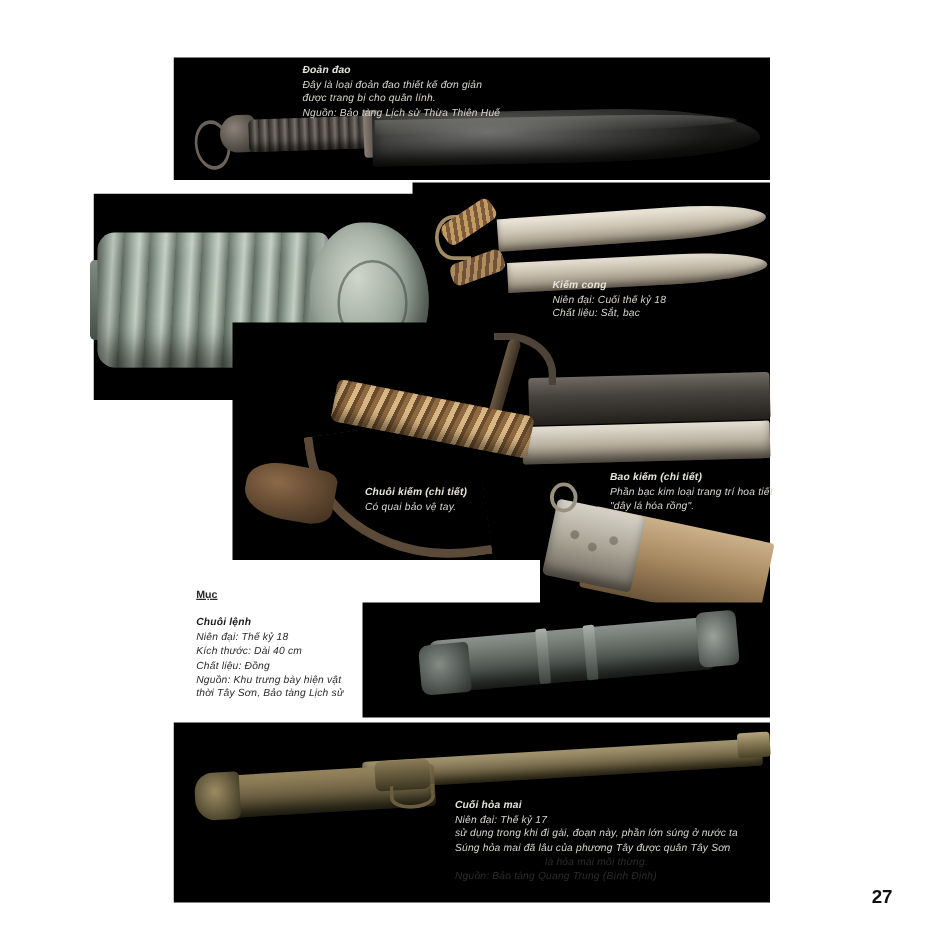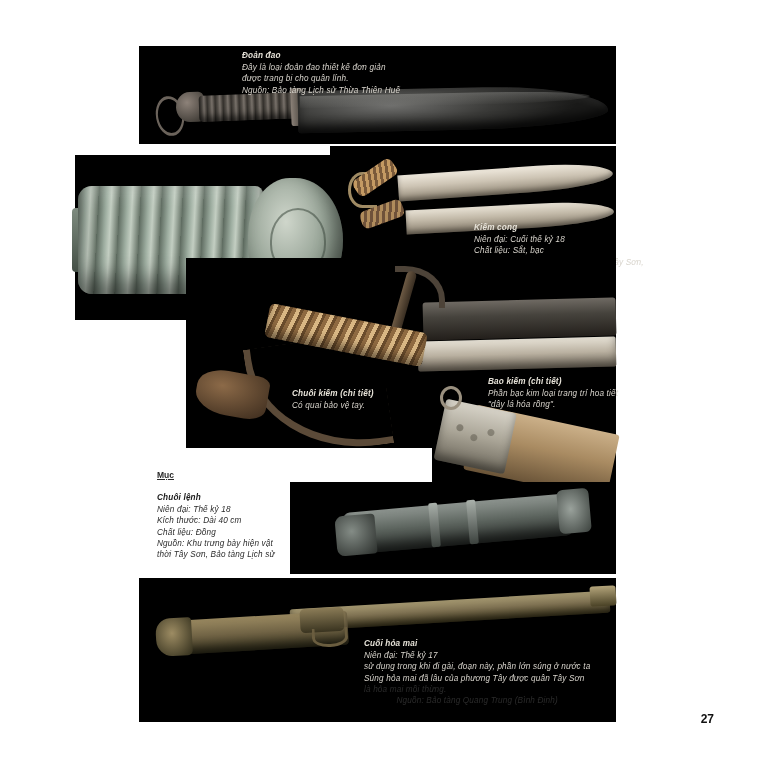--- a/index.html
+++ b/index.html
@@ -44,21 +44,21 @@
     display: block;
     color: #e6e2d8;
     margin-bottom: 1px;
   }
   .caption .ln { display: block; white-space: nowrap; }
 
   .pagenum {
     position: absolute;
     right: 44px;
     bottom: 32px;
-    font-size: 12px;
+    font-size: 15px;
     font-weight: bold;
     color: #111;
     font-family: "Liberation Sans", sans-serif;
   }
 
   .muc {
     position: absolute;
     left: 157px;
     top: 470px;
     font-size: 8.5px;
@@ -424,21 +424,21 @@
   <div class="sabreB"></div>
   <div class="guardA"></div>
   <div class="gripA"></div>
   <div class="gripB"></div>
 
   <div class="plate" id="plate3"></div>
   <div class="bigtang"></div>
   <div class="bighilt"></div>
   <div class="bigpommel"></div>
 
-  <div class="caption" style="left:474px; top:222px;">
+  <div class="caption" style="left:442px; top:222px;">
     <span class="ttl">Kiếm cong</span>
     <span class="ln">Niên đại: Cuối thế kỷ 18</span>
     <span class="ln">Chất liệu: Sắt, bạc</span>
     <span class="ln">Nguồn: Khu trưng bày hiện vật thời Tây Sơn,</span>
     <span class="ln">Bảo tàng Lịch sử TP.HCM</span>
   </div>
 
   <div class="plate" id="plate4"></div>
   <div class="scabbard4"></div>
   <div class="blade4"></div>
@@ -488,19 +488,19 @@
   <div class="musketstock"></div>
   <div class="musketbutt"></div>
   <div class="musketlock"></div>
   <div class="muskettrigger"></div>
 
   <div class="caption" style="left:364px; top:638px;">
     <span class="ttl">Cuối hỏa mai</span>
     <span class="ln">Niên đại: Thế kỷ 17</span>
     <span class="ln">sử dụng trong khi đi gài, đoạn này, phần lớn súng ở nước ta</span>
     <span class="ln">Súng hỏa mai đã lâu của phương Tây được quân Tây Sơn</span>
-    <span class="ln" style="color:#2b2b2b;">là hỏa mai mồi thừng.</span>
-    <span class="ln" style="color:#2b2b2b;text-align:center;">Nguồn: Bảo tàng Quang Trung (Bình Định)</span>
+    <span class="ln" style="color:#2b2b2b;text-align:center;">là hỏa mai mồi thừng.</span>
+    <span class="ln" style="color:#2b2b2b;">Nguồn: Bảo tàng Quang Trung (Bình Định)</span>
   </div>
 
   <div class="pagenum">27</div>
 
 </div>
 
 </body></html>

